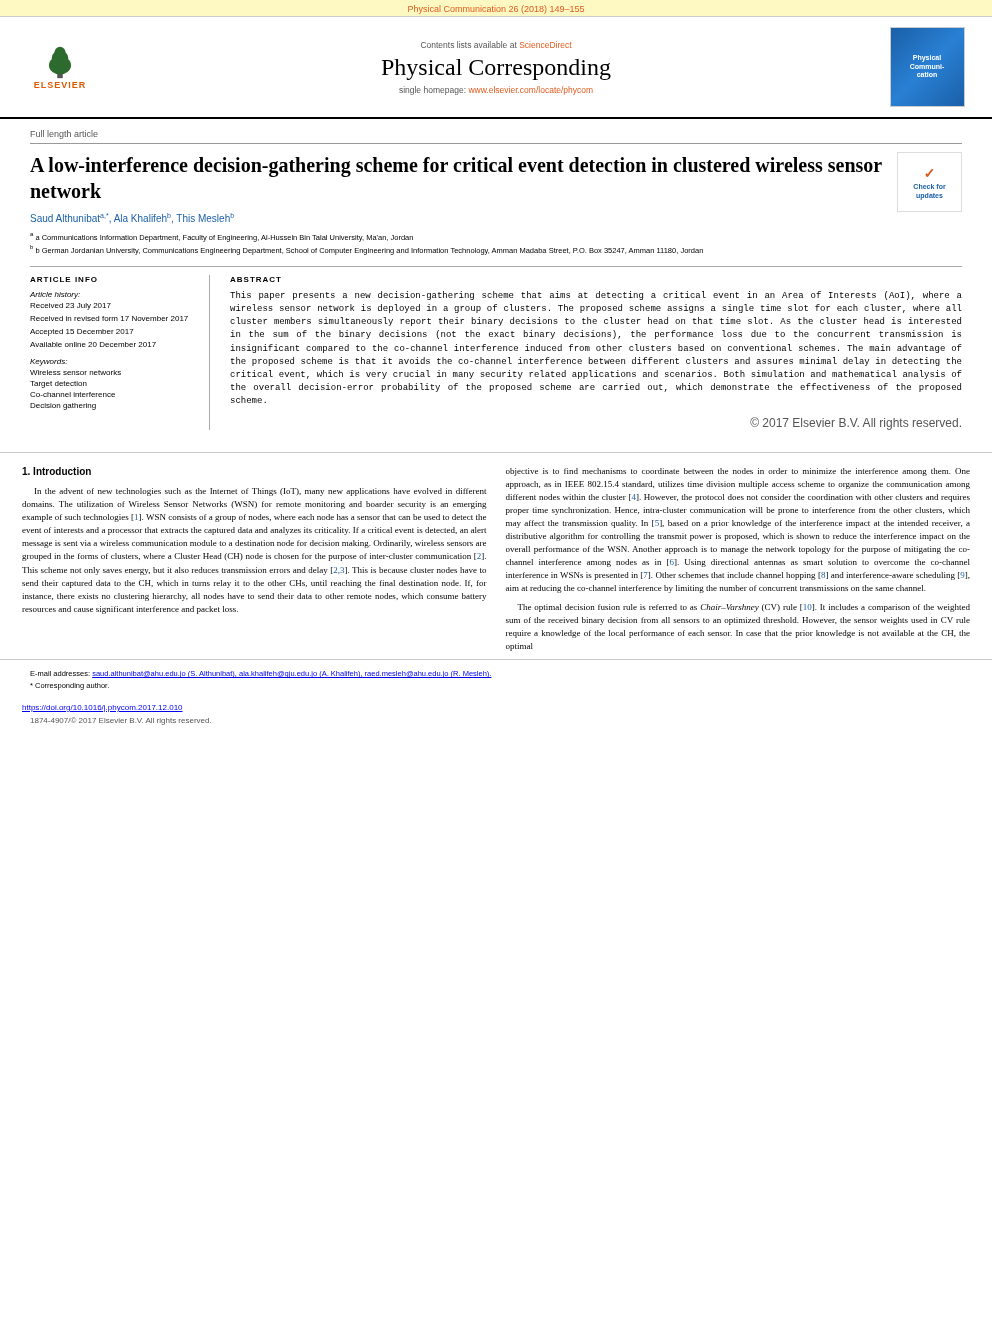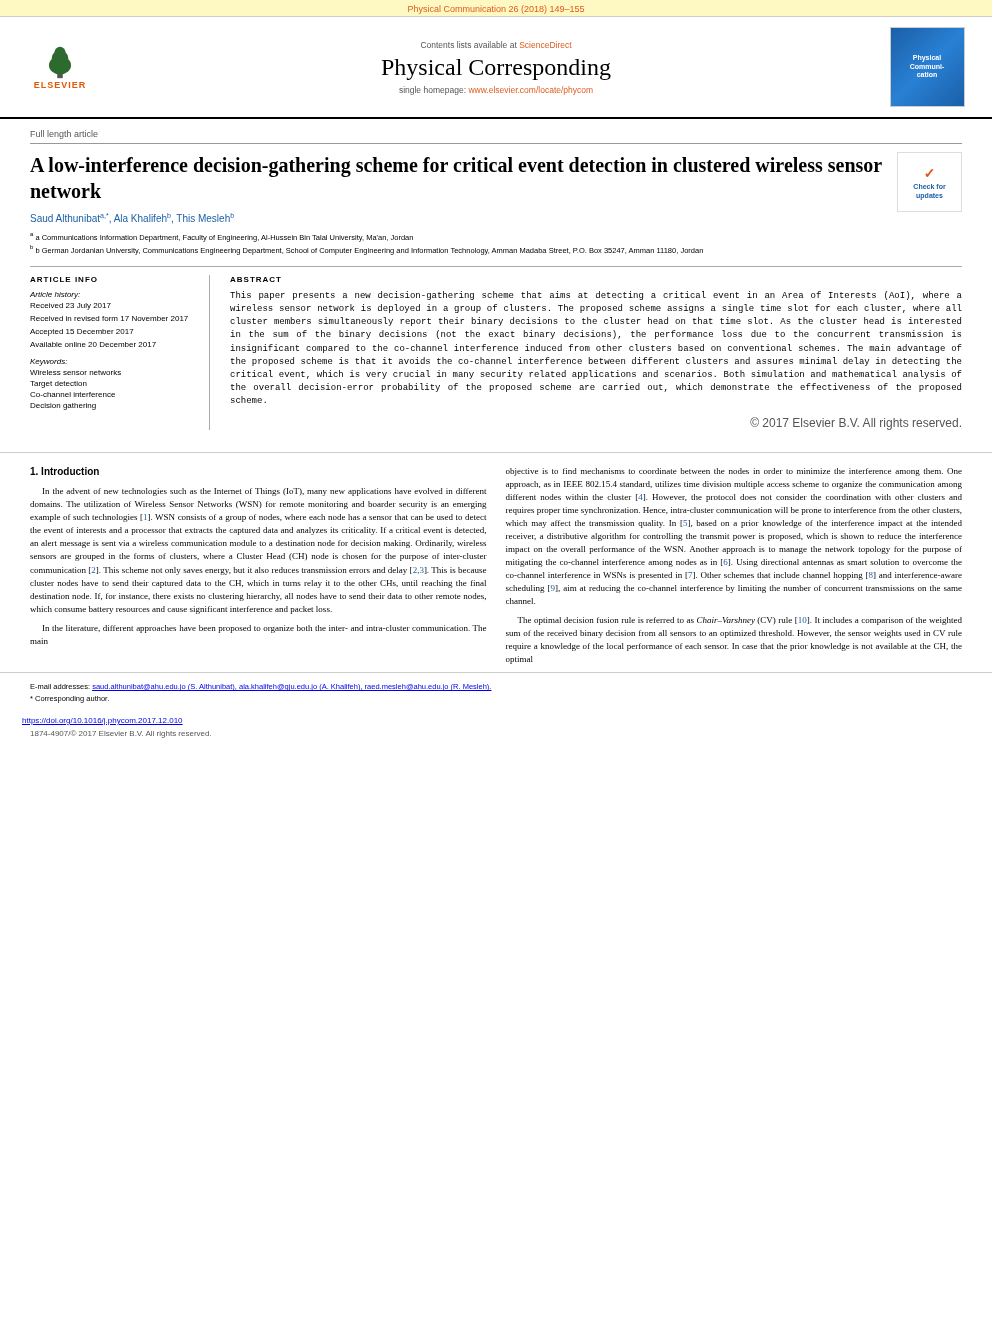--- a/index.html
+++ b/index.html
@@ -270,21 +270,21 @@
     .section-divider {
       border: none;
       border-top: 1px solid #ccc;
       margin: 12px 0;
     }
 
     
     .body-two-col {
       display: flex;
       gap: 19px;
-      padding: 0 30px;
+      padding: 0 22px;
     }
 
     .body-col {
       flex: 1;
       font-family: 'Times New Roman', serif;
       font-size: 9px;
       line-height: 1.45;
       color: #000;
       text-align: justify;
     }
@@ -438,23 +438,20 @@
 
   <div class="body-two-col">
 
     <div class="body-col">
       <div class="section-heading">1. Introduction</div>
 
       <div class="body-paragraph">
         In the advent of new technologies such as the Internet of Things (IoT), many new applications have evolved in different domains. The utilization of Wireless Sensor Networks (WSN) for remote monitoring and boarder security is an emerging example of such technologies [<a href="#" class="ref-link">1</a>]. WSN consists of a group of nodes, where each node has a sensor that can be used to detect the event of interests and a processor that extracts the captured data and analyzes its criticality. If a critical event is detected, an alert message is sent via a wireless communication module to a destination node for decision making. Ordinarily, wireless sensors are grouped in the forms of clusters, where a Cluster Head (CH) node is chosen for the purpose of inter-cluster communication [<a href="#" class="ref-link">2</a>]. This scheme not only saves energy, but it also reduces transmission errors and delay [<a href="#" class="ref-link">2,3</a>]. This is because cluster nodes have to send their captured data to the CH, which in turns relay it to the other CHs, until reaching the final destination node. If, for instance, there exists no clustering hierarchy, all nodes have to send their data to other remote nodes, which consume battery resources and cause significant interference and packet loss.
       </div>
 
-      <div class="body-paragraph">
-        In the literature, different approaches have been proposed to organize both the inter- and intra-cluster communication. The main
-      </div>
     </div>
 
     <div class="body-col">
       <div class="body-paragraph" style="text-indent:0;">
         objective is to find mechanisms to coordinate between the nodes in order to minimize the interference among them. One approach, as in IEEE 802.15.4 standard, utilizes time division multiple access scheme to organize the communication among different nodes within the cluster [<a href="#" class="ref-link">4</a>]. However, the protocol does not consider the coordination with other clusters and requires proper time synchronization. Hence, intra-cluster communication will be prone to interference from the other clusters, which may affect the transmission quality. In [<a href="#" class="ref-link">5</a>], based on a prior knowledge of the interference impact at the intended receiver, a distributive algorithm for controlling the transmit power is proposed, which is shown to reduce the interference impact on the overall performance of the WSN. Another approach is to manage the network topology for the purpose of mitigating the co-channel interference among nodes as in [<a href="#" class="ref-link">6</a>]. Using directional antennas as smart solution to overcome the co-channel interference in WSNs is presented in [<a href="#" class="ref-link">7</a>]. Other schemes that include channel hopping [<a href="#" class="ref-link">8</a>] and interference-aware scheduling [<a href="#" class="ref-link">9</a>], aim at reducing the co-channel interference by limiting the number of concurrent transmissions on the same channel.
       </div>
 
       <div class="body-paragraph">
         The optimal decision fusion rule is referred to as <span class="chair-varshney">Chair–Varshney</span> (CV) rule [<a href="#" class="ref-link">10</a>]. It includes a comparison of the weighted sum of the received binary decision from all sensors to an optimized threshold. However, the sensor weights used in CV rule require a knowledge of the local performance of each sensor. In case that the prior knowledge is not available at the CH, the optimal
       </div>

